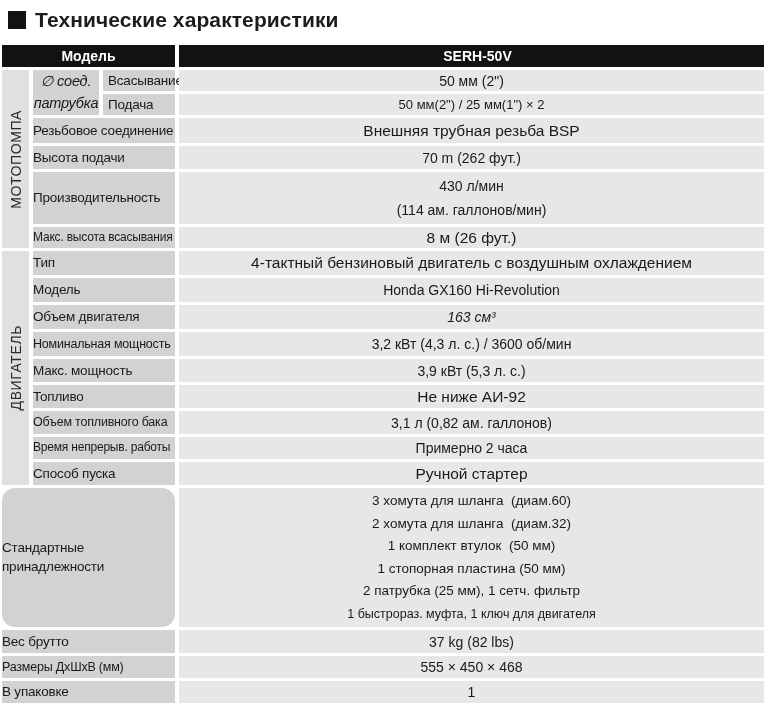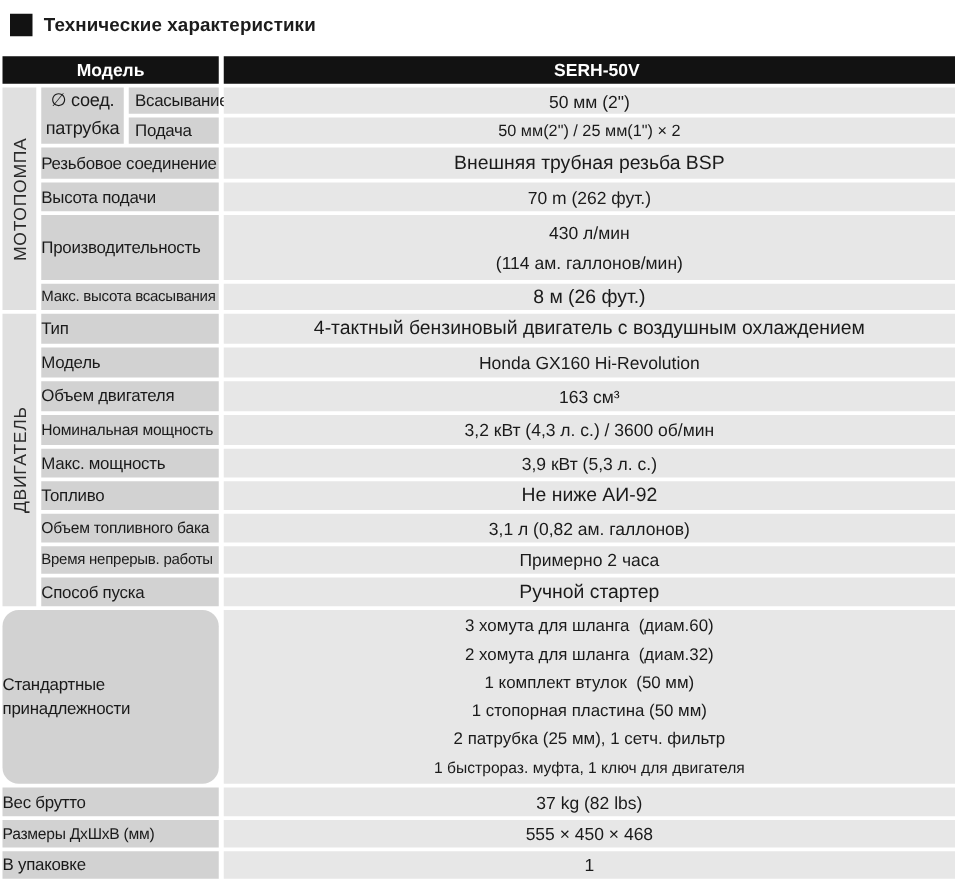--- a/index.html
+++ b/index.html
@@ -3,21 +3,21 @@
 <meta charset="utf-8">
 <style>
   html,body{margin:0;padding:0;}
   body{
     width:766px;height:708px;overflow:hidden;background:#ffffff;
     font-family:"Liberation Sans", sans-serif;color:#1a1a1a;
     -webkit-font-smoothing:antialiased;
   }
   .title-row{display:flex;align-items:center;gap:9px;padding:9px 0 0 8px;height:22px;}
   .title-square{width:18px;height:18px;background:#121212;flex:0 0 auto;}
-  .title-text{font-size:15px;font-weight:700;letter-spacing:0.1px;margin:0;color:#1c1c1c;}
+  .title-text{font-size:21px;font-weight:700;letter-spacing:0.1px;margin:0;color:#1c1c1c;}
 
   .spec-grid{
     margin:14px 2px 0 2px;
     display:grid;
     grid-template-columns:27px 66px 72px 1fr;
     grid-template-rows:22px 21px 21px 25px 23px 52px 21px 24px 24px 24px 24px 23px 23px 23px 22px 23px 139px 23px 22px 22px;
     column-gap:4px;row-gap:3px;
   }
   .cell{display:flex;align-items:center;min-width:0;}
   .hdr{background:#121212;color:#ffffff;font-weight:700;font-size:14px;justify-content:center;text-align:center;}
@@ -46,21 +46,21 @@
 
 <div class="spec-grid">
 
   <div class="cell hdr" style="grid-column:1 / span 3; grid-row:1;">Модель</div>
   <div class="cell hdr" style="grid-column:4; grid-row:1;padding-left:12px;">SERH-50V</div>
 
   <div class="cell side" style="grid-column:1; grid-row:2 / span 6;">
     <span>МОТОПОМПА</span>
   </div>
 
-  <div class="cell grp" style="grid-column:2; grid-row:2 / span 2;">∅ соед. патрубка</div>
+  <div class="cell grp" style="grid-column:2; grid-row:2 / span 2;font-style:italic;">∅ соед. патрубка</div>
 
   <div class="cell sub" style="grid-column:3; grid-row:2;">Всасывание</div>
   <div class="cell val" style="grid-column:4; grid-row:2;">50 мм (2")</div>
 
   <div class="cell sub" style="grid-column:3; grid-row:3;">Подача</div>
   <div class="cell val vsm" style="grid-column:4; grid-row:3;">50 мм(2") / 25 мм(1") × 2</div>
 
   <div class="cell lbl" style="grid-column:2 / span 2; grid-row:4;">Резьбовое соединение</div>
   <div class="cell lbl" style="grid-column:2 / span 2; grid-row:5;">Высота подачи</div>
 
@@ -80,21 +80,21 @@
     <span>ДВИГАТЕЛЬ</span>
   </div>
 
   <div class="cell lbl" style="grid-column:2 / span 2; grid-row:8;">Тип</div>
   <div class="cell val vlg" style="grid-column:4; grid-row:8;">4-тактный бензиновый двигатель с воздушным охлаждением</div>
 
   <div class="cell lbl" style="grid-column:2 / span 2; grid-row:9;">Модель</div>
   <div class="cell val" style="grid-column:4; grid-row:9;">Honda GX160 Hi-Revolution</div>
 
   <div class="cell lbl" style="grid-column:2 / span 2; grid-row:10;">Объем двигателя</div>
-  <div class="cell val" style="grid-column:4; grid-row:10;">163 см³</div>
+  <div class="cell val" style="grid-column:4; grid-row:10;font-style:italic;">163 см³</div>
 
   <div class="cell lbl cnd2" style="grid-column:2 / span 2; grid-row:11;">Номинальная мощность</div>
   <div class="cell val" style="grid-column:4; grid-row:11;">3,2 кВт (4,3 л. с.) / 3600 об/мин</div>
 
   <div class="cell lbl" style="grid-column:2 / span 2; grid-row:12;">Макс. мощность</div>
   <div class="cell val" style="grid-column:4; grid-row:12;">3,9 кВт (5,3 л. с.)</div>
 
   <div class="cell lbl" style="grid-column:2 / span 2; grid-row:13;">Топливо</div>
   <div class="cell val vlg" style="grid-column:4; grid-row:13;">Не ниже АИ-92</div>
 

